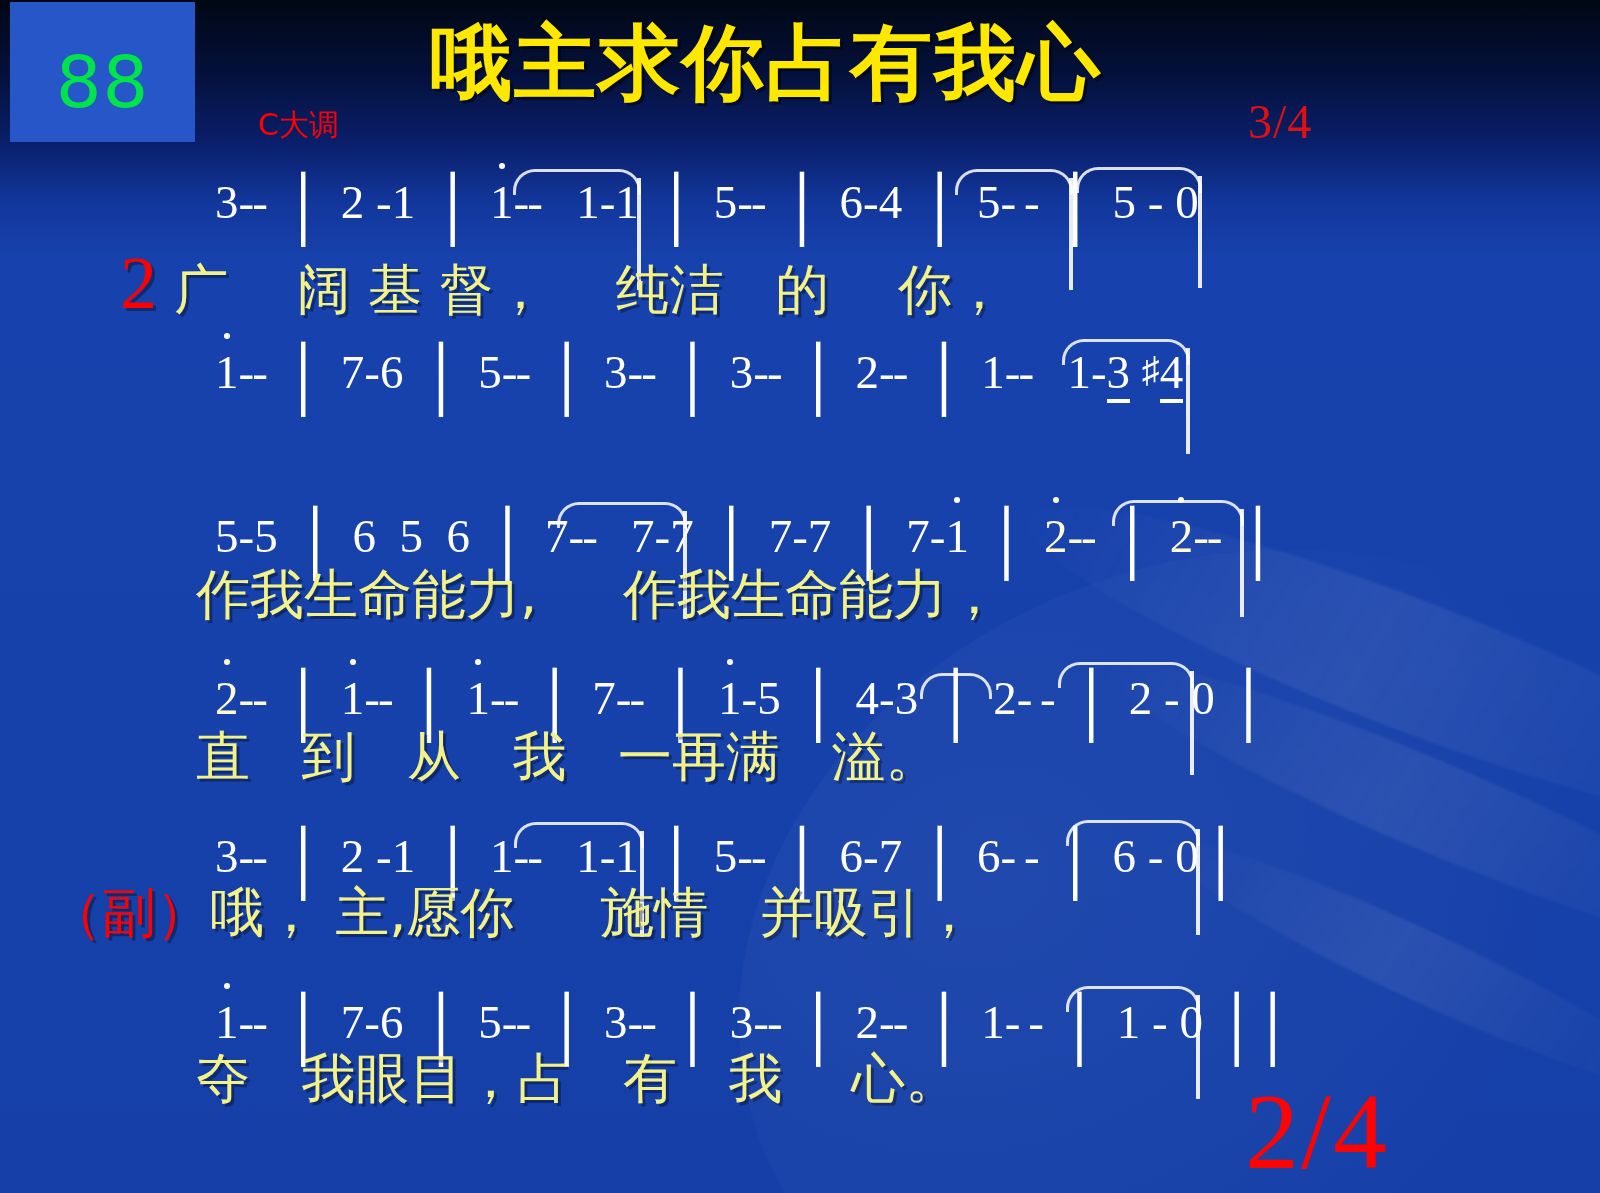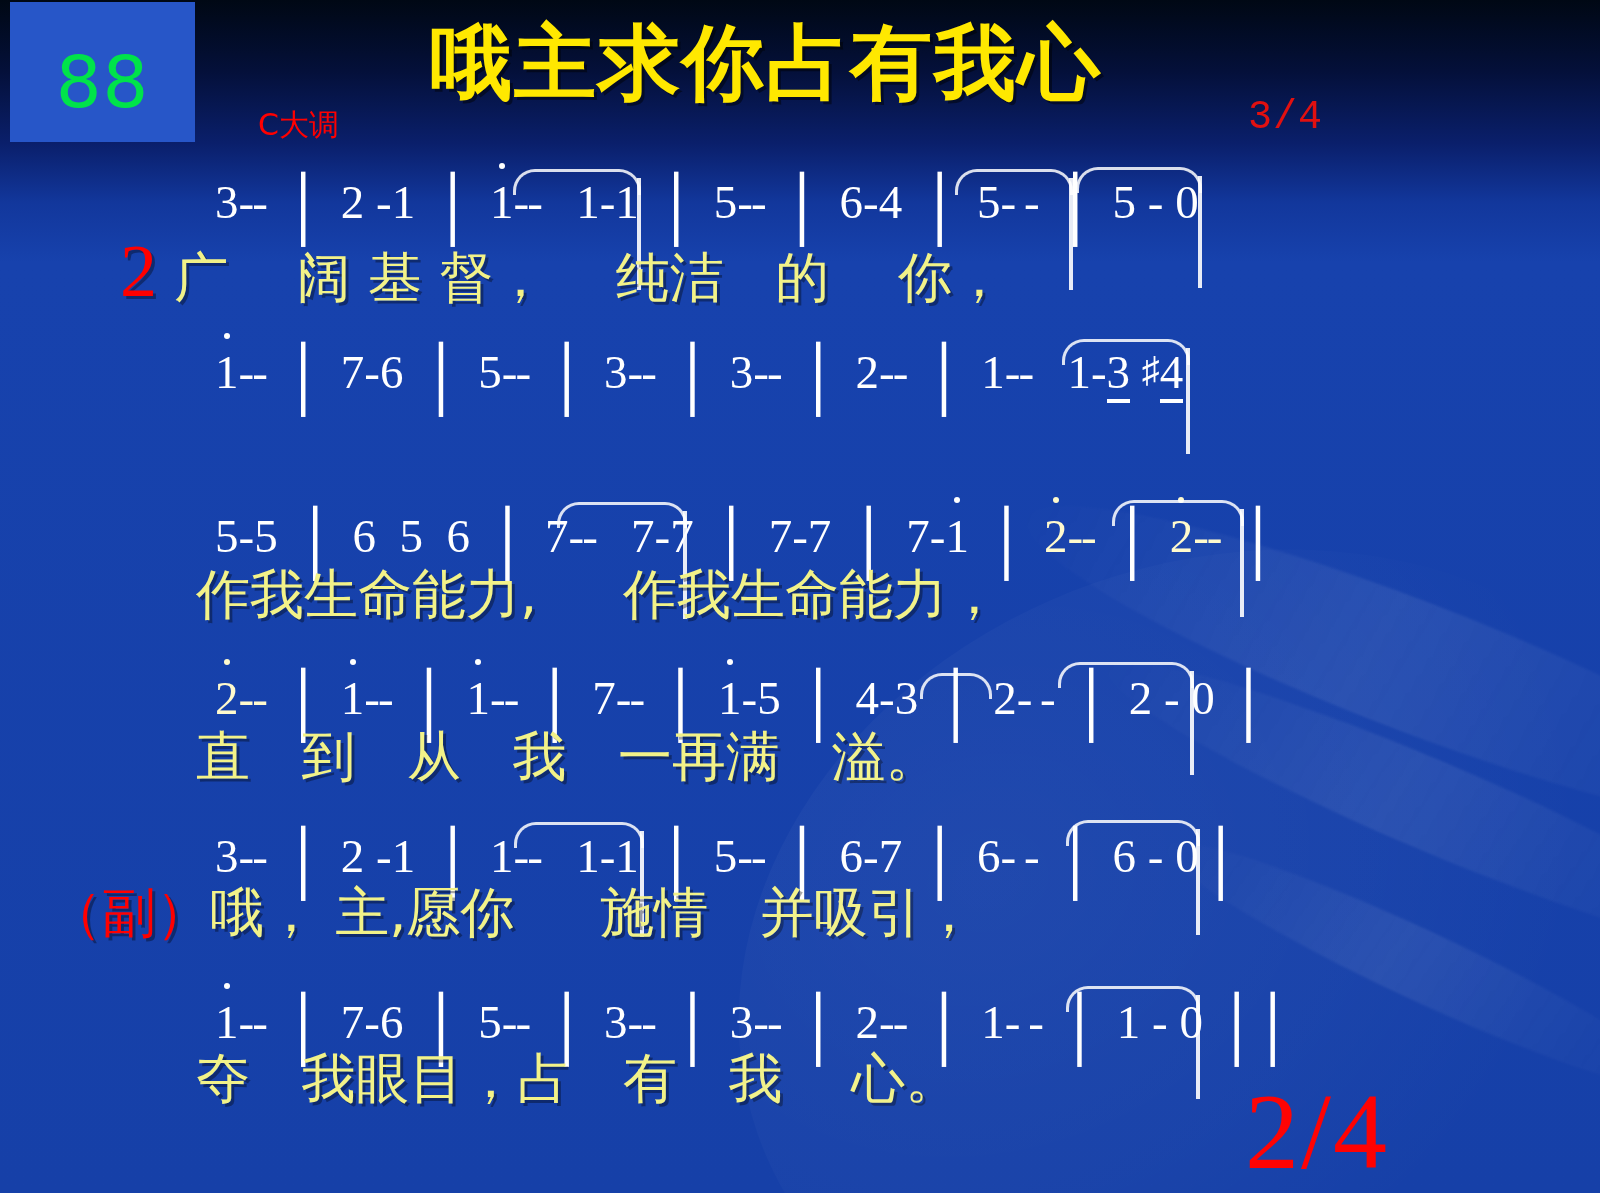--- a/index.html
+++ b/index.html
@@ -64,22 +64,22 @@
     position:absolute; left:258px; top:110px;
     color:#ff0000;
     font-family:"DejaVu Sans", sans-serif;
     font-weight:normal;
     font-size:30px; line-height:1;
     white-space:nowrap;
   }
   #timetop{
     position:absolute; left:1248px; top:98px;
     color:#e11010;
-    font-family:Liberation Mono, monospace;
-    font-size:40px; line-height:1;
+    font-family:Liberation Serif, serif;
+    font-size:48px; line-height:1;
     letter-spacing:1px;
   }
   #timebottom{
     position:absolute; left:1245px; top:1078px;
     color:#ff0000;
     font-family:"Liberation Serif", serif;
     font-size:108px; line-height:1;
     letter-spacing:2px;
   }
 
@@ -160,21 +160,21 @@
 
   <div class="system" style="top:168px;">
     <div class="notes" style="left:215px;">3<span style="letter-spacing:-2px">--</span><span class="bar"> │ </span>2 -1<span class="bar"> │ </span><span class="hi">1</span><span style="letter-spacing:-2px">--</span>&nbsp;&nbsp;&nbsp;1-1<span class="bar"> │ </span>5<span style="letter-spacing:-2px">--</span><span class="bar"> │ </span>6-4<span class="bar"> │ </span>5<span style="letter-spacing:-2px">- -</span><span class="bar"> │ </span>5 - 0</div>
     <div class="tie" style="left:513px; top:1px; width:128px;"></div>
     <div class="tiestem" style="left:637px; top:10px; height:112px;"></div>
     <div class="tie" style="left:955px; top:1px; width:118px;"></div>
     <div class="tiestem" style="left:1069px; top:10px; height:112px;"></div>
     <div class="tie" style="left:1076px; top:-1px; width:126px;"></div>
     <div class="tiestem" style="left:1198px; top:8px; height:112px;"></div>
   </div>
-  <div class="lyrics" style="top:234px; left:120px;"><span class="vnum">2</span> <span>广    阔 基 督，    纯洁   的    你，</span></div>
+  <div class="lyrics" style="top:246px; left:120px;"><span class="vnum">2</span> <span>广    阔 基 督，    纯洁   的    你，</span></div>
 
   <div class="system" style="top:338px;">
     <div class="notes" style="left:215px;"><span class="hi">1</span><span style="letter-spacing:-2px">--</span><span class="bar"> │ </span>7-6<span class="bar"> │ </span>5<span style="letter-spacing:-2px">--</span><span class="bar"> │ </span>3<span style="letter-spacing:-2px">--</span><span class="bar"> │ </span>3<span style="letter-spacing:-2px">--</span><span class="bar"> │ </span>2<span style="letter-spacing:-2px">--</span><span class="bar"> │ </span>1<span style="letter-spacing:-2px">--</span>&nbsp;&nbsp;&nbsp;1-<span class="und">3</span> <span class="sharp">♯</span><span class="und">4</span></div>
     <div class="tie" style="left:1062px; top:1px; width:128px;"></div>
     <div class="tiestem" style="left:1186px; top:10px; height:106px;"></div>
   </div>
 
   <div class="system" style="top:502px;">
     <div class="notes" style="left:215px;">5-5<span class="bar"> │ </span>6&nbsp;&nbsp;5&nbsp;&nbsp;6<span class="bar"> │ </span>7<span style="letter-spacing:-2px">--</span>&nbsp;&nbsp;&nbsp;7-7<span class="bar"> │ </span>7-7<span class="bar"> │ </span>7-<span class="hi">1</span><span class="bar"> │ </span><span class="cream hi">2</span><span class="cream" style="letter-spacing:-2px">--</span><span class="bar"> │ </span><span class="cream hi">2</span><span class="cream" style="letter-spacing:-2px">--</span><span class="bar"> │</span></div>
     <div class="tie" style="left:557px; top:0px; width:130px;"></div>

